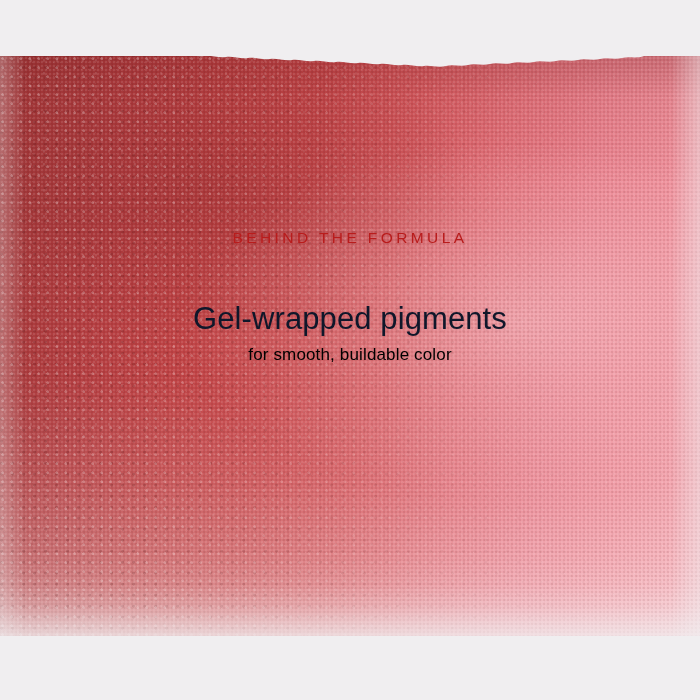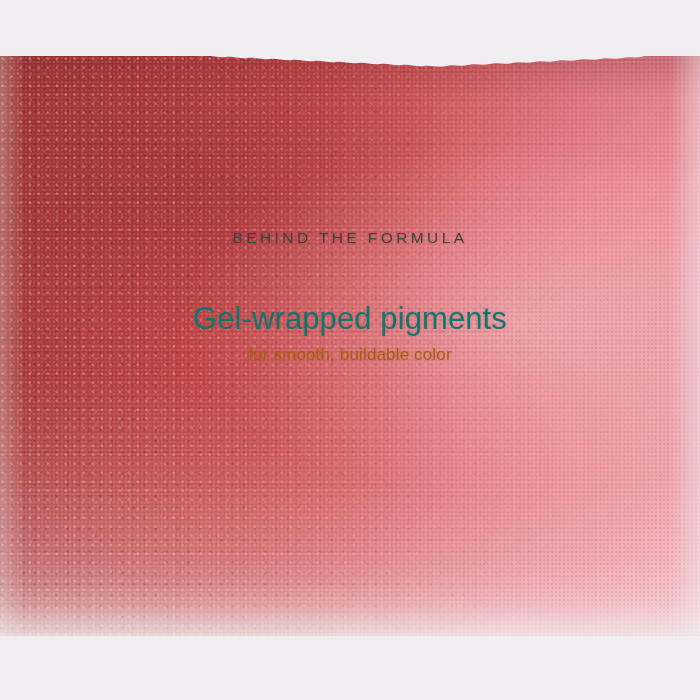--- a/index.html
+++ b/index.html
@@ -194,46 +194,46 @@
 
   .eyebrow {
     position: absolute;
     left: 0;
     width: 700px;
     top: 230px;
     font-size: 15.5px;
     font-weight: 400;
     letter-spacing: 3.4px;
     line-height: 1;
-    color: #404040;
+    color: #b91c1c;
     text-shadow: 0 0 3px rgba(150,40,45,0.20);
   }
 
   .claim {
     position: absolute;
     left: 0;
     width: 700px;
   }
 
   .claim-title {
     font-size: 31px;
     font-weight: 400;
     letter-spacing: 0.1px;
     line-height: 1;
-    color: #0f766e;
+    color: #0f172a;
     text-shadow: 0 0 4px rgba(150,40,45,0.16);
   }
 
   .claim-sub {
     margin-top: 11px;
     font-size: 17px;
     font-weight: 400;
     letter-spacing: 0.15px;
     line-height: 1.2;
-    color: #a16207;
+    color: #000000;
     text-shadow: 0 0 3px rgba(150,50,55,0.14);
   }
 
   #claim-1 { top: 303px; }
   #claim-2 { top: 414px; }
 
   #claim-2 .claim-sub { margin-top: 10px; }
 </style>
 </head>
 <body>

